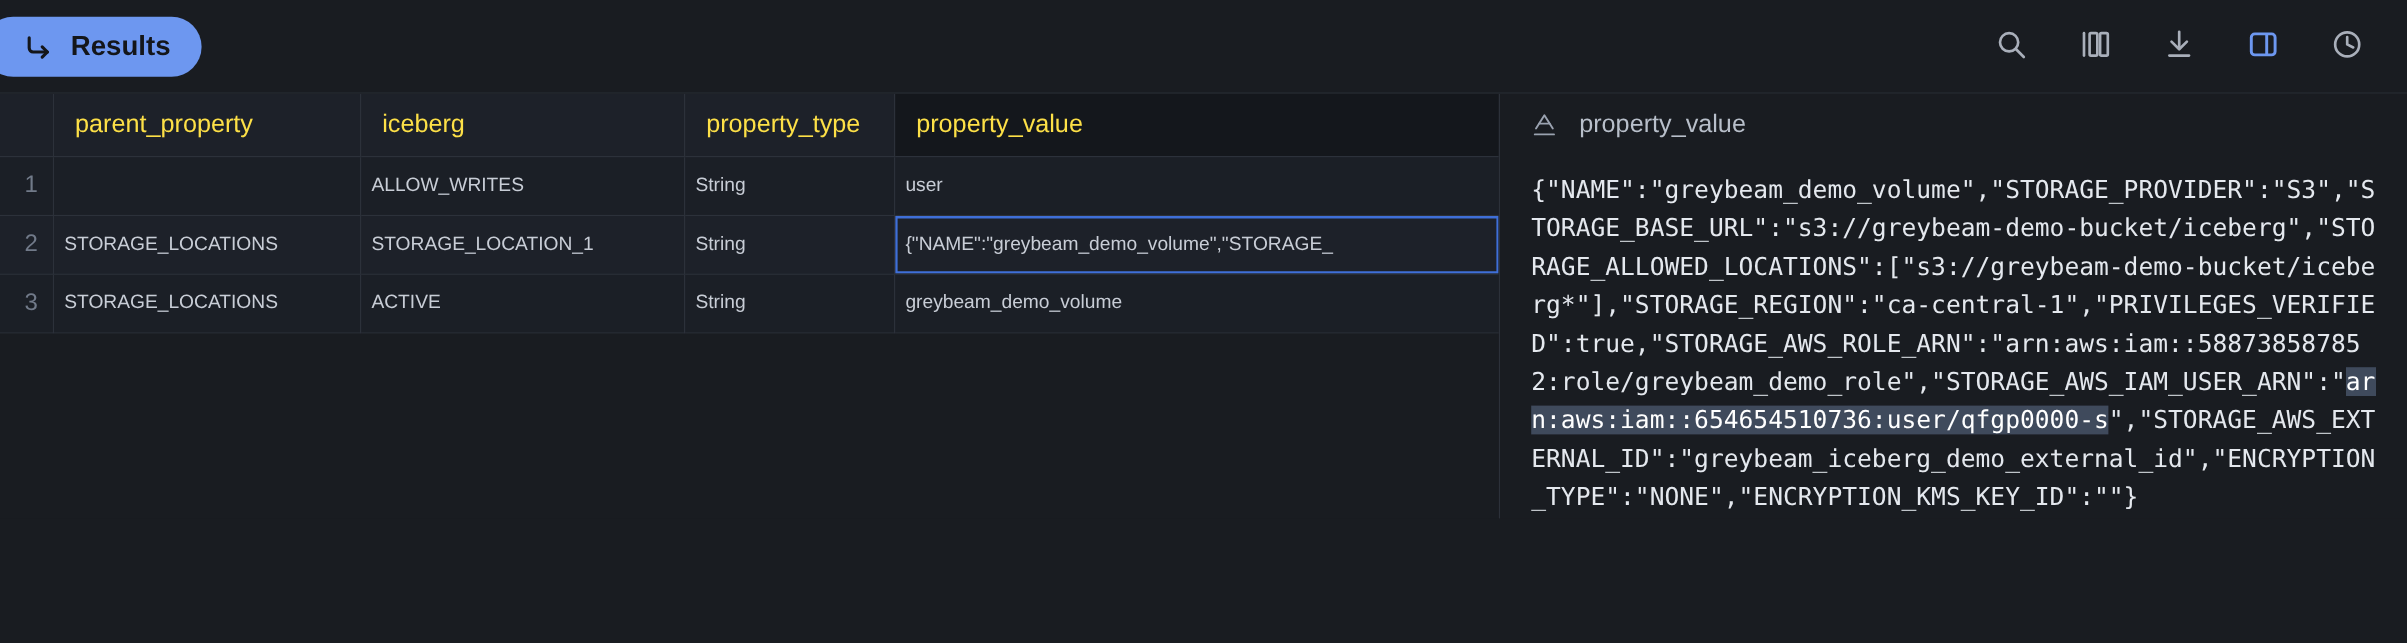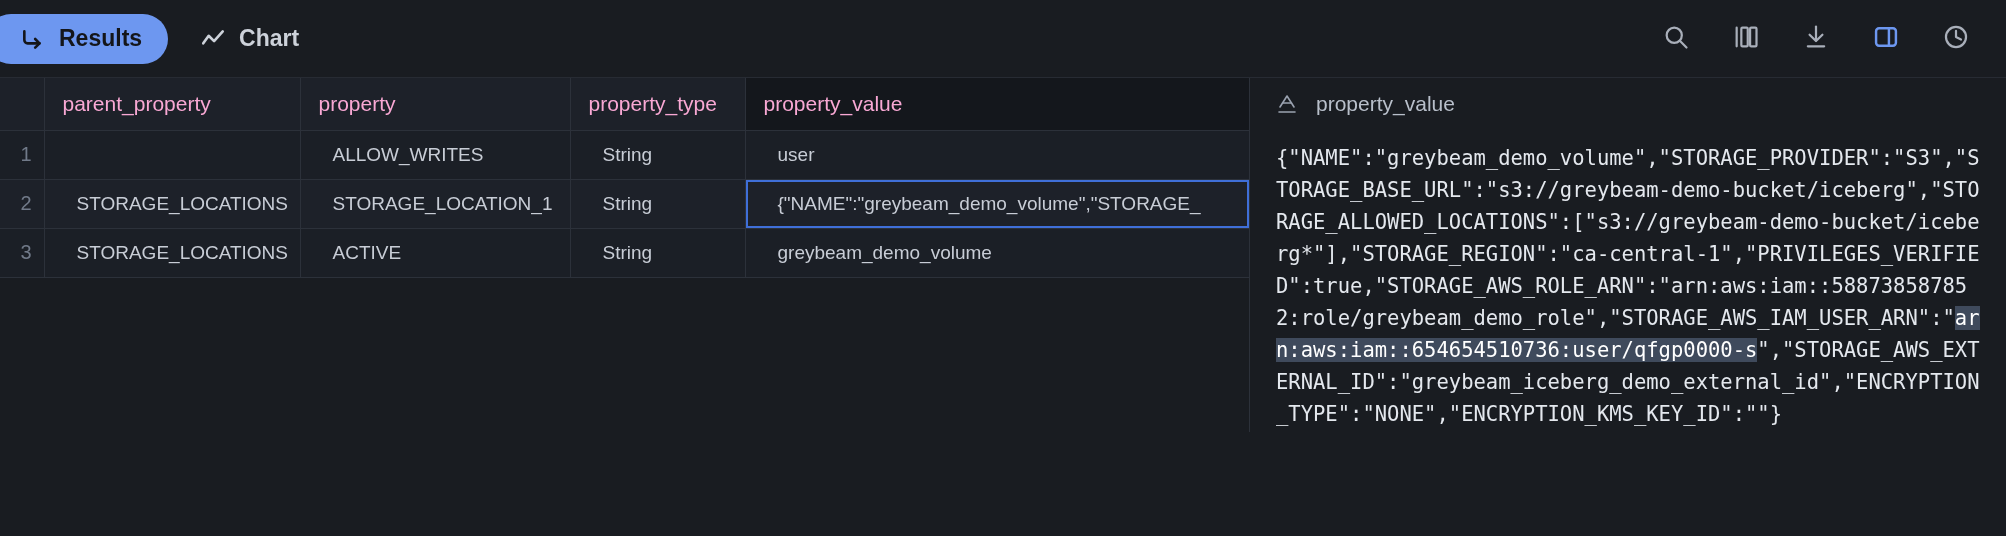--- a/index.html
+++ b/index.html
@@ -51,29 +51,29 @@
   table.grid col.c-2 { width: 175px; }
   table.grid col.c-3 { width: 504px; }
 
   table.grid th, table.grid td {
     border-right: 1px solid #2c313a;
     border-bottom: 1px solid #2c313a;
     text-align: left;
     overflow: hidden; white-space: nowrap; text-overflow: clip;
   }
   table.grid thead th {
-    height: 52px; background: #1d2129; color: #f9a8d4;
+    height: 52px; background: #1d2129; color: #fde047;
     font-size: 21px; font-weight: 400; padding: 0 18px;
   }
   table.grid thead th.gutter { background: #1d2129; padding: 0; border-right: 1px solid #2c313a; }
   table.grid thead th.selcol { background: #14171c; }
 
   table.grid tbody td {
-    height: 49px; font-size: 19px; color: #c8cdd6;
-    padding: 0 32px; background: #1b1f26;
+    height: 49px; font-size: 16px; color: #c8cdd6;
+    padding: 0 9px; background: #1b1f26;
   }
   table.grid tbody tr.odd td { background: #1d2129; }
   table.grid tbody td.gutter {
     width: 44px; padding: 0 12px 0 0; text-align: right;
     color: #717a89; font-size: 20px; background: #1b1f26;
   }
   table.grid tbody tr.odd td.gutter { background: #1d2129; }
   table.grid tbody td.selcell {
     box-shadow: inset 0 0 0 2px #3f6fd8;
     background: #1b1f26;
@@ -106,28 +106,20 @@
       <div class="tab active">
         <span class="ico">
           <svg width="26" height="26" viewBox="0 0 24 24" fill="none" stroke="currentColor" stroke-width="2.4" stroke-linecap="round" stroke-linejoin="round">
             <path d="M4 5v8a3 3 0 0 0 3 3h11"></path>
               <polyline points="14 12 18 16 14 20"></polyline>
           </svg>
         </span>
         <span>Results</span>
       </div>
 
-      <div class="tab">
-        <span class="ico">
-          <svg width="26" height="26" viewBox="0 0 24 24" fill="none" stroke="currentColor" stroke-width="2.4" stroke-linecap="round" stroke-linejoin="round">
-            <polyline points="3 16 8 9 13 14 21 5"></polyline>
-          </svg>
-        </span>
-        <span>Chart</span>
-      </div>
 
     </div>
 
     <div class="tools">
 
       <div class="tool-btn">
         <span>
           <svg width="28" height="28" viewBox="0 0 24 24" fill="none" stroke="currentColor" stroke-width="1.9" stroke-linecap="round">
             <circle cx="10.5" cy="10.5" r="6.5"></circle>
               <line x1="15.5" y1="15.5" x2="21" y2="21"></line>
@@ -184,21 +176,21 @@
           <col class="c-gutter">
             <col class="c-0">
             <col class="c-1">
             <col class="c-2">
             <col class="c-3">
         </colgroup>
         <thead>
           <tr>
             <th class="gutter"></th>
             <th>parent_property</th>
-            <th>property</th>
+            <th>iceberg</th>
             <th>property_type</th>
             <th class="selcol">property_value</th>
           </tr>
         </thead>
         <tbody>
           <tr class="even">
             <td class="gutter">1</td>
             <td></td>
             <td>ALLOW_WRITES</td>
             <td>String</td>

